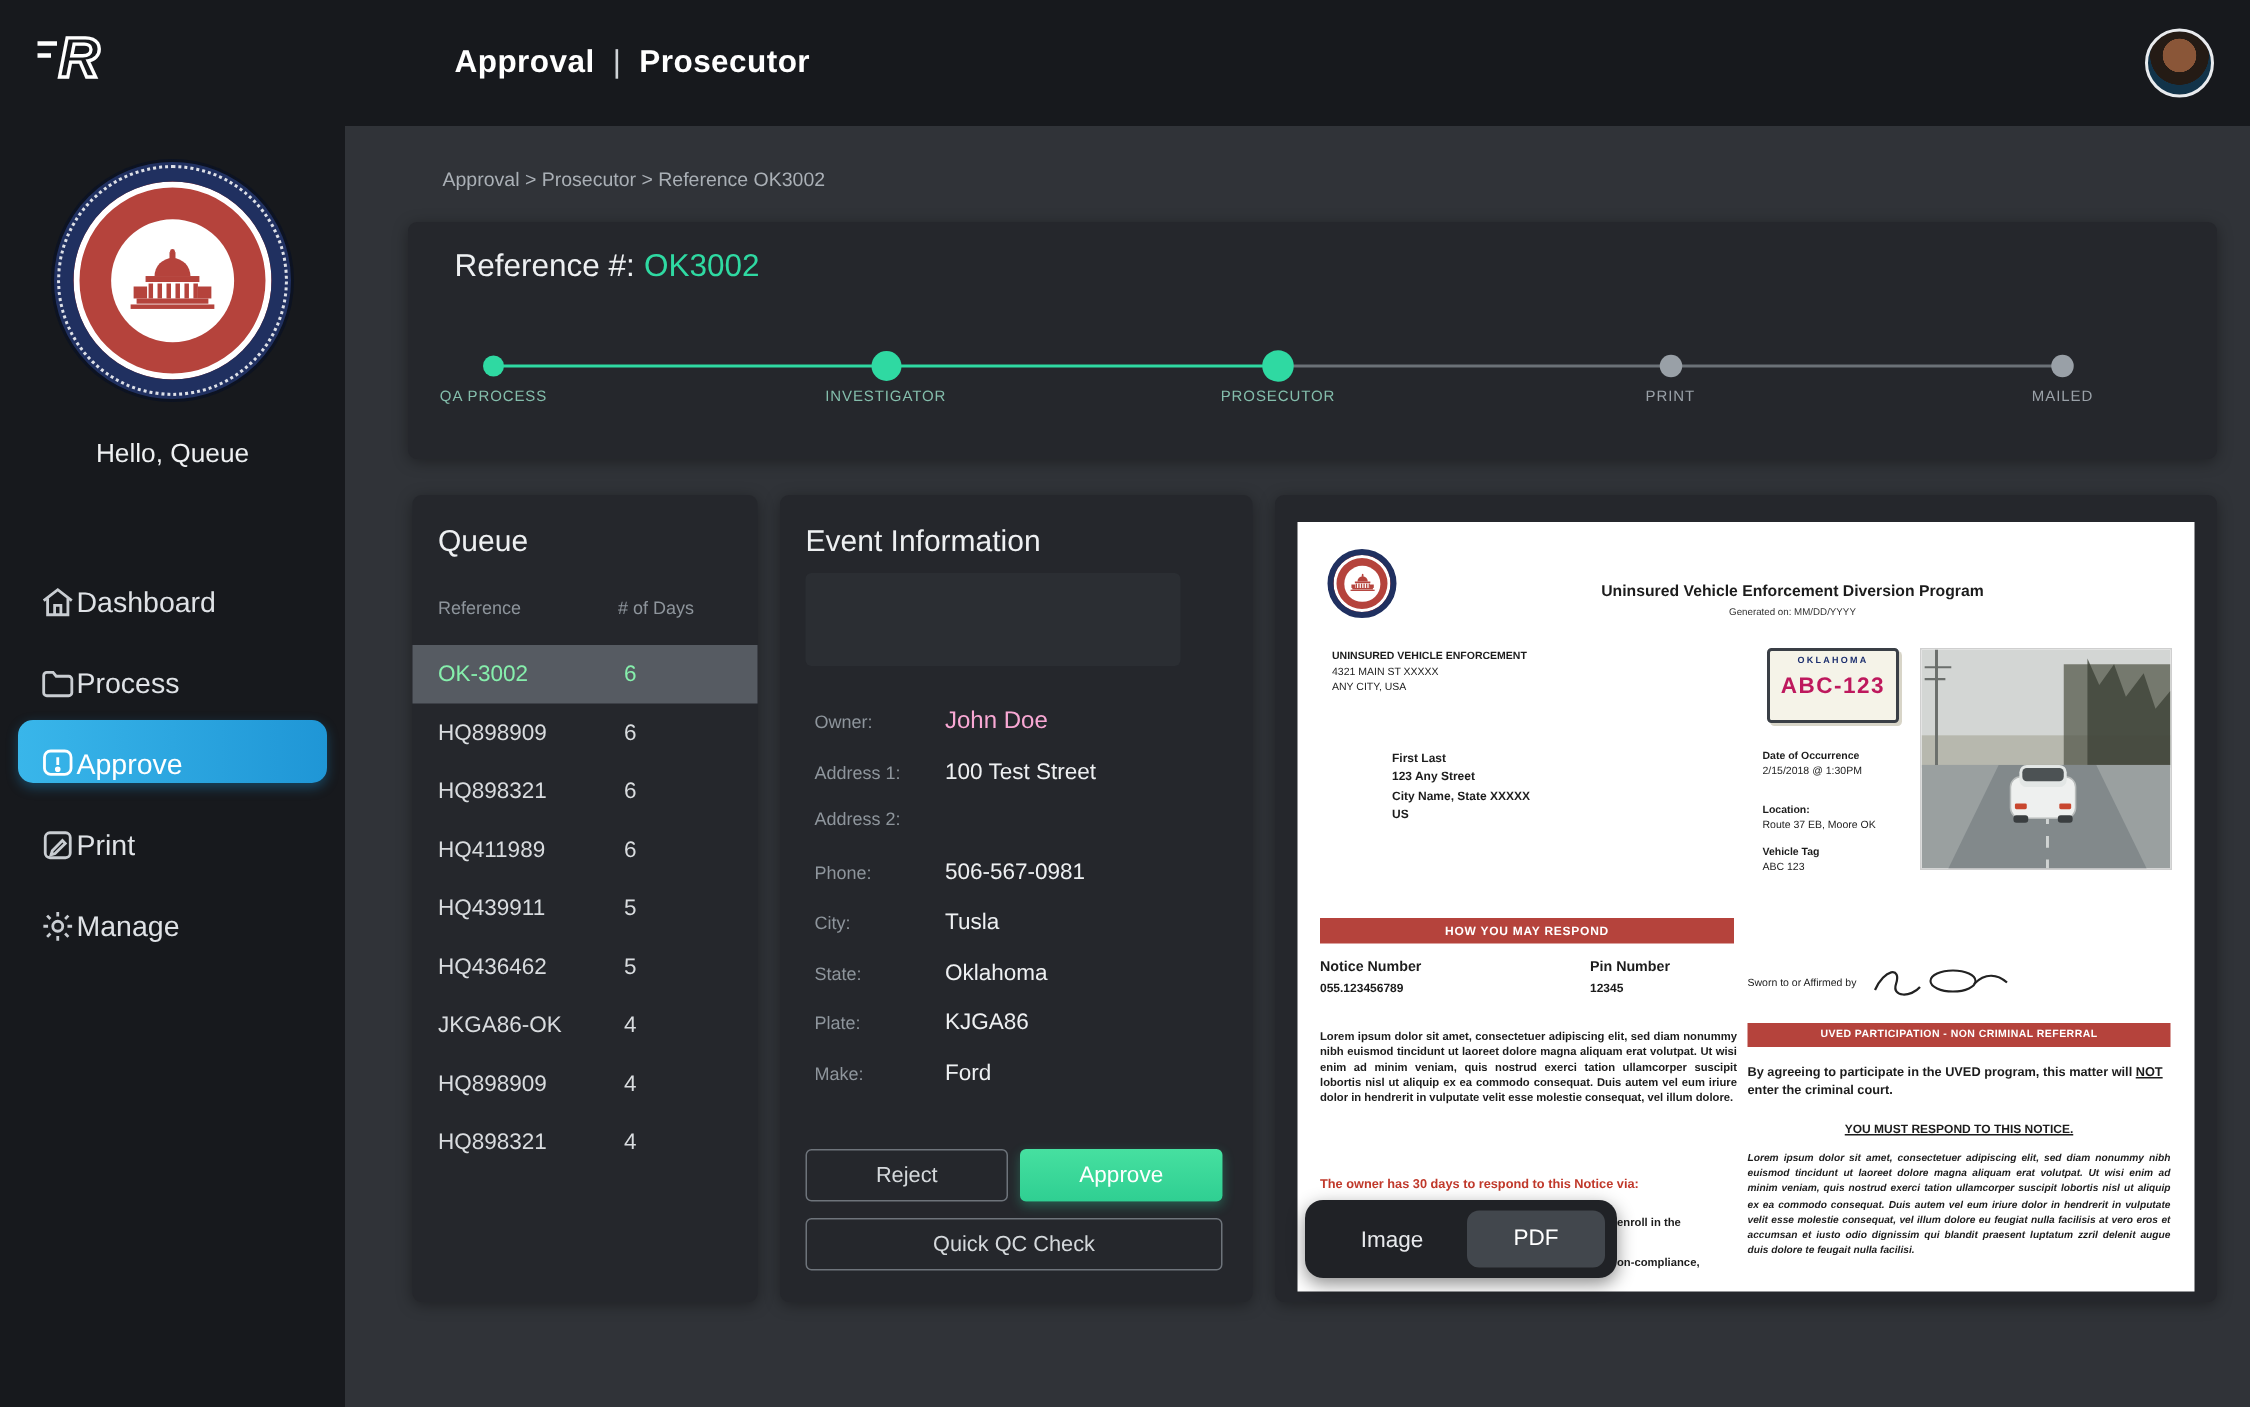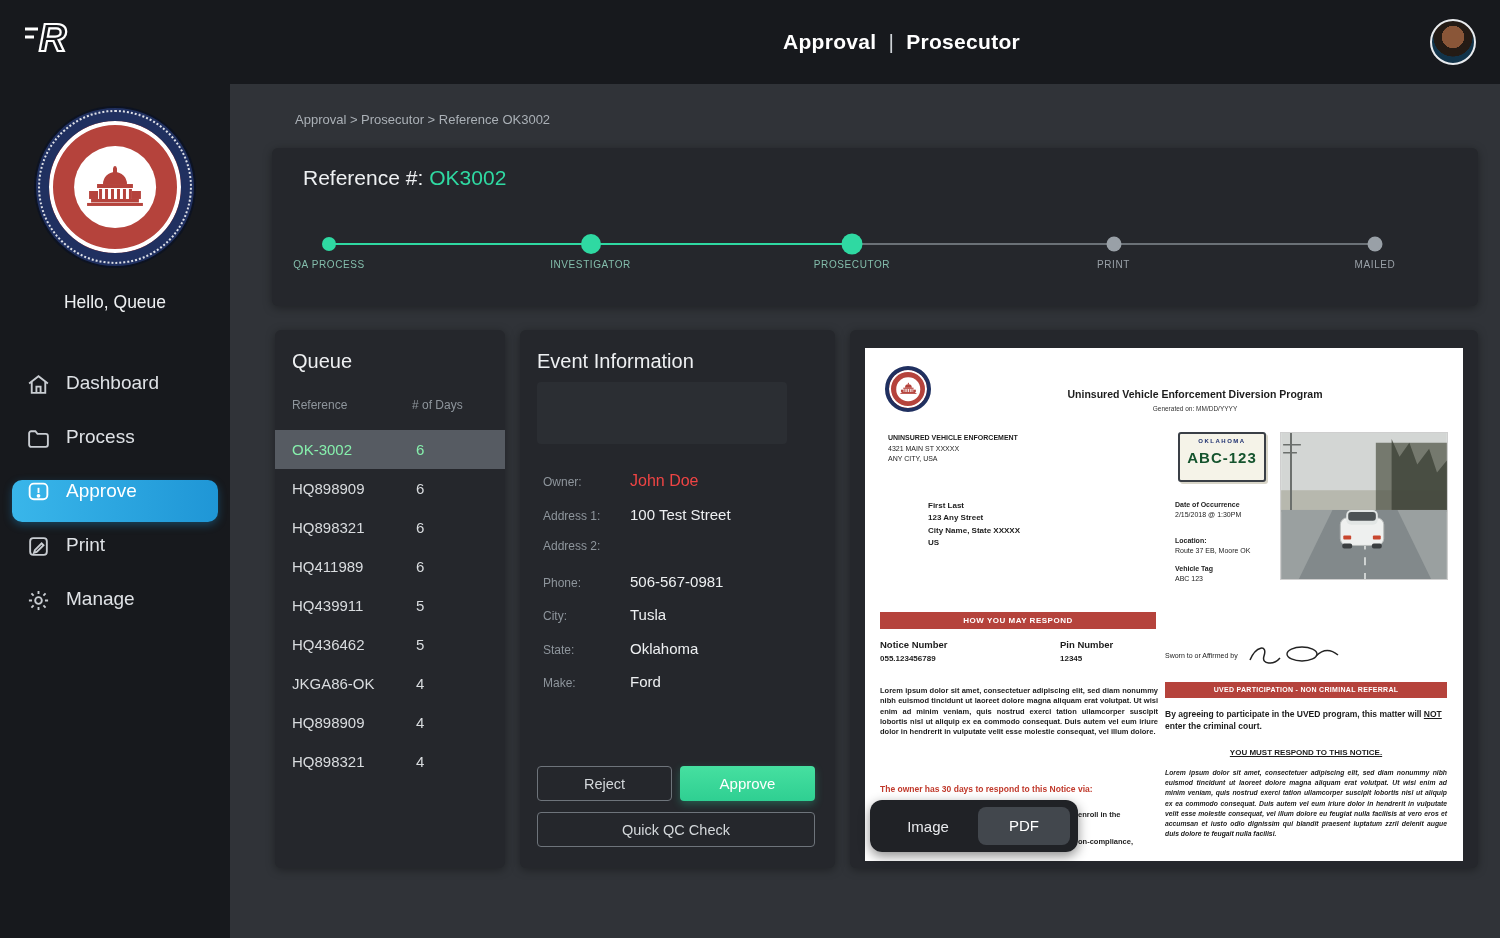--- a/index.html
+++ b/index.html
@@ -14,31 +14,31 @@
           box-shadow: inset 0 0 0 4px #fff, 0 0 0 2px #0d1322; position:relative; width:100%; height:100%; }
   .seal::before { content:""; position:absolute; inset:-11px; border-radius:50%;
           border:2px dotted rgba(255,255,255,.85); }
   .seal-inner { position:absolute; left:50%; top:50%; transform:translate(-50%,-50%);
           width:62%; height:62%; background:#fff; border-radius:50%;
           display:flex; align-items:center; justify-content:center; }
   .seal-inner svg { width:78%; }
   .greeting { position:absolute; left:0; top:292px; width:230px; text-align:center;
           color:#eef0f2; font-size:17.5px; }
   .nav { position:absolute; left:0; top:366px; width:230px; }
-  .nav-item { position:relative; display:flex; align-items:flex-start; gap:15px;
+  .nav-item { position:relative; display:flex; align-items:flex-end; 
           height:42px; margin:6px 12px; padding-left:14px; border-radius:10px;
           color:#dfe2e6; font-size:19px; cursor:pointer; }
   .nav-item svg { width:25px; height:25px; flex:0 0 auto; }
   .nav-item.active { background:linear-gradient(90deg,#39b6ea,#1f96d6);
           color:#fff; box-shadow:0 3px 8px rgba(30,150,214,.35); }
   .nav-item + .nav-item { margin-top:12px; }
 
   
   .header { position:absolute; left:230px; top:0; width:1270px; height:84px; background:#17191d; z-index:4;
-          display:flex; align-items:center;justify-content:center; }
+          display:flex; align-items:center; }
   .header-title { margin-left:73px; color:#ffffff; font-size:21px; font-weight:bold; letter-spacing:.3px; }
   .header-title .sep { margin:0 12px; font-weight:normal; color:#cfd3d7; }
   .avatar { position:absolute; right:24px; top:19px; width:46px; height:46px; border-radius:50%;
           border:2px solid #e9ebee; cursor:pointer;
           background: radial-gradient(circle at 50% 38%, #8a5638 0 33%, #241b15 34% 58%, #123349 59% 100%); }
 
   
   .main { position:absolute; left:230px; top:84px; width:1270px; height:854px; background:#303338; }
   .breadcrumb { position:absolute; left:65px; top:28px; color:#aab0b6; font-size:13px; cursor:pointer; }
 
@@ -79,21 +79,21 @@
   .batch-btn { position:absolute; left:16px; top:482px; width:198px; height:35px; }
 
   
   .event { left:290px; width:315px; }
   .event-placeholder { position:absolute; left:17px; top:52px; width:250px; height:62px;
           background:#2b2e33; border-radius:4px; }
   .ei-rows { position:absolute; left:23px; top:142px; width:270px; }
   .ei-row { display:flex; align-items:baseline; height:33.5px; }
   .ei-label { width:87px; font-size:12px; color:#8e959c; flex:0 0 auto; }
   .ei-value { font-size:15px; color:#eef0f2; }
-  .ei-value.accent { color:#ef4444; font-size:16px; }
+  .ei-value.accent { color:#f9a8d4; font-size:16px; }
   .reject-btn  { position:absolute; left:17px;  top:436px; width:135px; height:35px; }
   .approve-btn { position:absolute; left:160px; top:436px; width:135px; height:35px;
           border:none; border-radius:4px; color:#fff; font-size:15px; cursor:pointer;
           font-family:"Liberation Sans",sans-serif;
           background:linear-gradient(180deg,#46e0a0,#2fcf92); box-shadow:0 3px 8px rgba(47,217,162,.3); }
   .qc-btn { position:absolute; left:17px; top:482px; width:278px; height:35px; }
 
   
   .docpanel { left:620px; width:628px; }
   .doc { position:absolute; left:15px; top:18px; width:598px; height:513px; background:#ffffff;
@@ -106,21 +106,21 @@
   .doc-sub { position:absolute; left:80px; top:40px; width:500px; text-align:center;
           font-size:10.5px; font-weight:bold; }
   .doc-gen { position:absolute; left:80px; top:57px; width:500px; text-align:center;
           font-size:6.5px; color:#333; }
   .agency { position:absolute; left:23px; top:85px; font-size:7px; line-height:1.5; }
   .agency .b { font-weight:bold; }
   .recipient { position:absolute; left:63px; top:152px; font-size:8px; font-weight:bold; line-height:1.55; }
   .plate { position:absolute; left:313px; top:84px; width:88px; height:50px; background:#f5f3e8;
           border:2px solid #3a3f46; border-radius:3px; text-align:center; box-shadow:2px 2px 0 #d8d5c8; }
   .plate-state { font-size:6px; color:#1d2f6e; font-weight:bold; letter-spacing:1.5px; margin-top:4px; }
-  .plate-num { font-size:15px; color:#14532d; font-weight:bold; letter-spacing:1px; margin-top:5px; }
+  .plate-num { font-size:15px; color:#be185d; font-weight:bold; letter-spacing:1px; margin-top:5px; }
   .meta { position:absolute; left:310px; width:110px; font-size:7px; line-height:1.4; }
   .meta .lab { font-weight:bold; }
   .meta.m1 { top:152px; } .meta.m2 { top:188px; } .meta.m3 { top:216px; }
   .photo { position:absolute; left:415px; top:84px; width:168px; height:148px;
           border:1px solid #cfcfcf; }
   .banner { background:#b5433c; color:#fff; font-weight:bold; text-align:center; }
   .banner1 { position:absolute; left:15px; top:264px; width:276px; height:17px;
           font-size:8px; line-height:17px; letter-spacing:.5px; }
   .notice-row { position:absolute; left:15px; top:291px; width:276px; }
   .nr-col { position:absolute; top:0; }
@@ -340,20 +340,24 @@
         </div>
       <div class="ei-row">
           <span class="ei-label">City:</span>
           <span class="ei-value">Tusla</span>
         </div>
       <div class="ei-row">
           <span class="ei-label">State:</span>
           <span class="ei-value">Oklahoma</span>
         </div>
       <div class="ei-row">
+          <span class="ei-label">Plate:</span>
+          <span class="ei-value">KJGA86</span>
+        </div>
+      <div class="ei-row">
           <span class="ei-label">Make:</span>
           <span class="ei-value">Ford</span>
         </div>
     </div>
     <button class="btn-outline reject-btn">Reject</button>
     <button class="approve-btn">Approve</button>
     <button class="btn-outline qc-btn">Quick QC Check</button>
   </div>
 
   <div class="panel docpanel">

